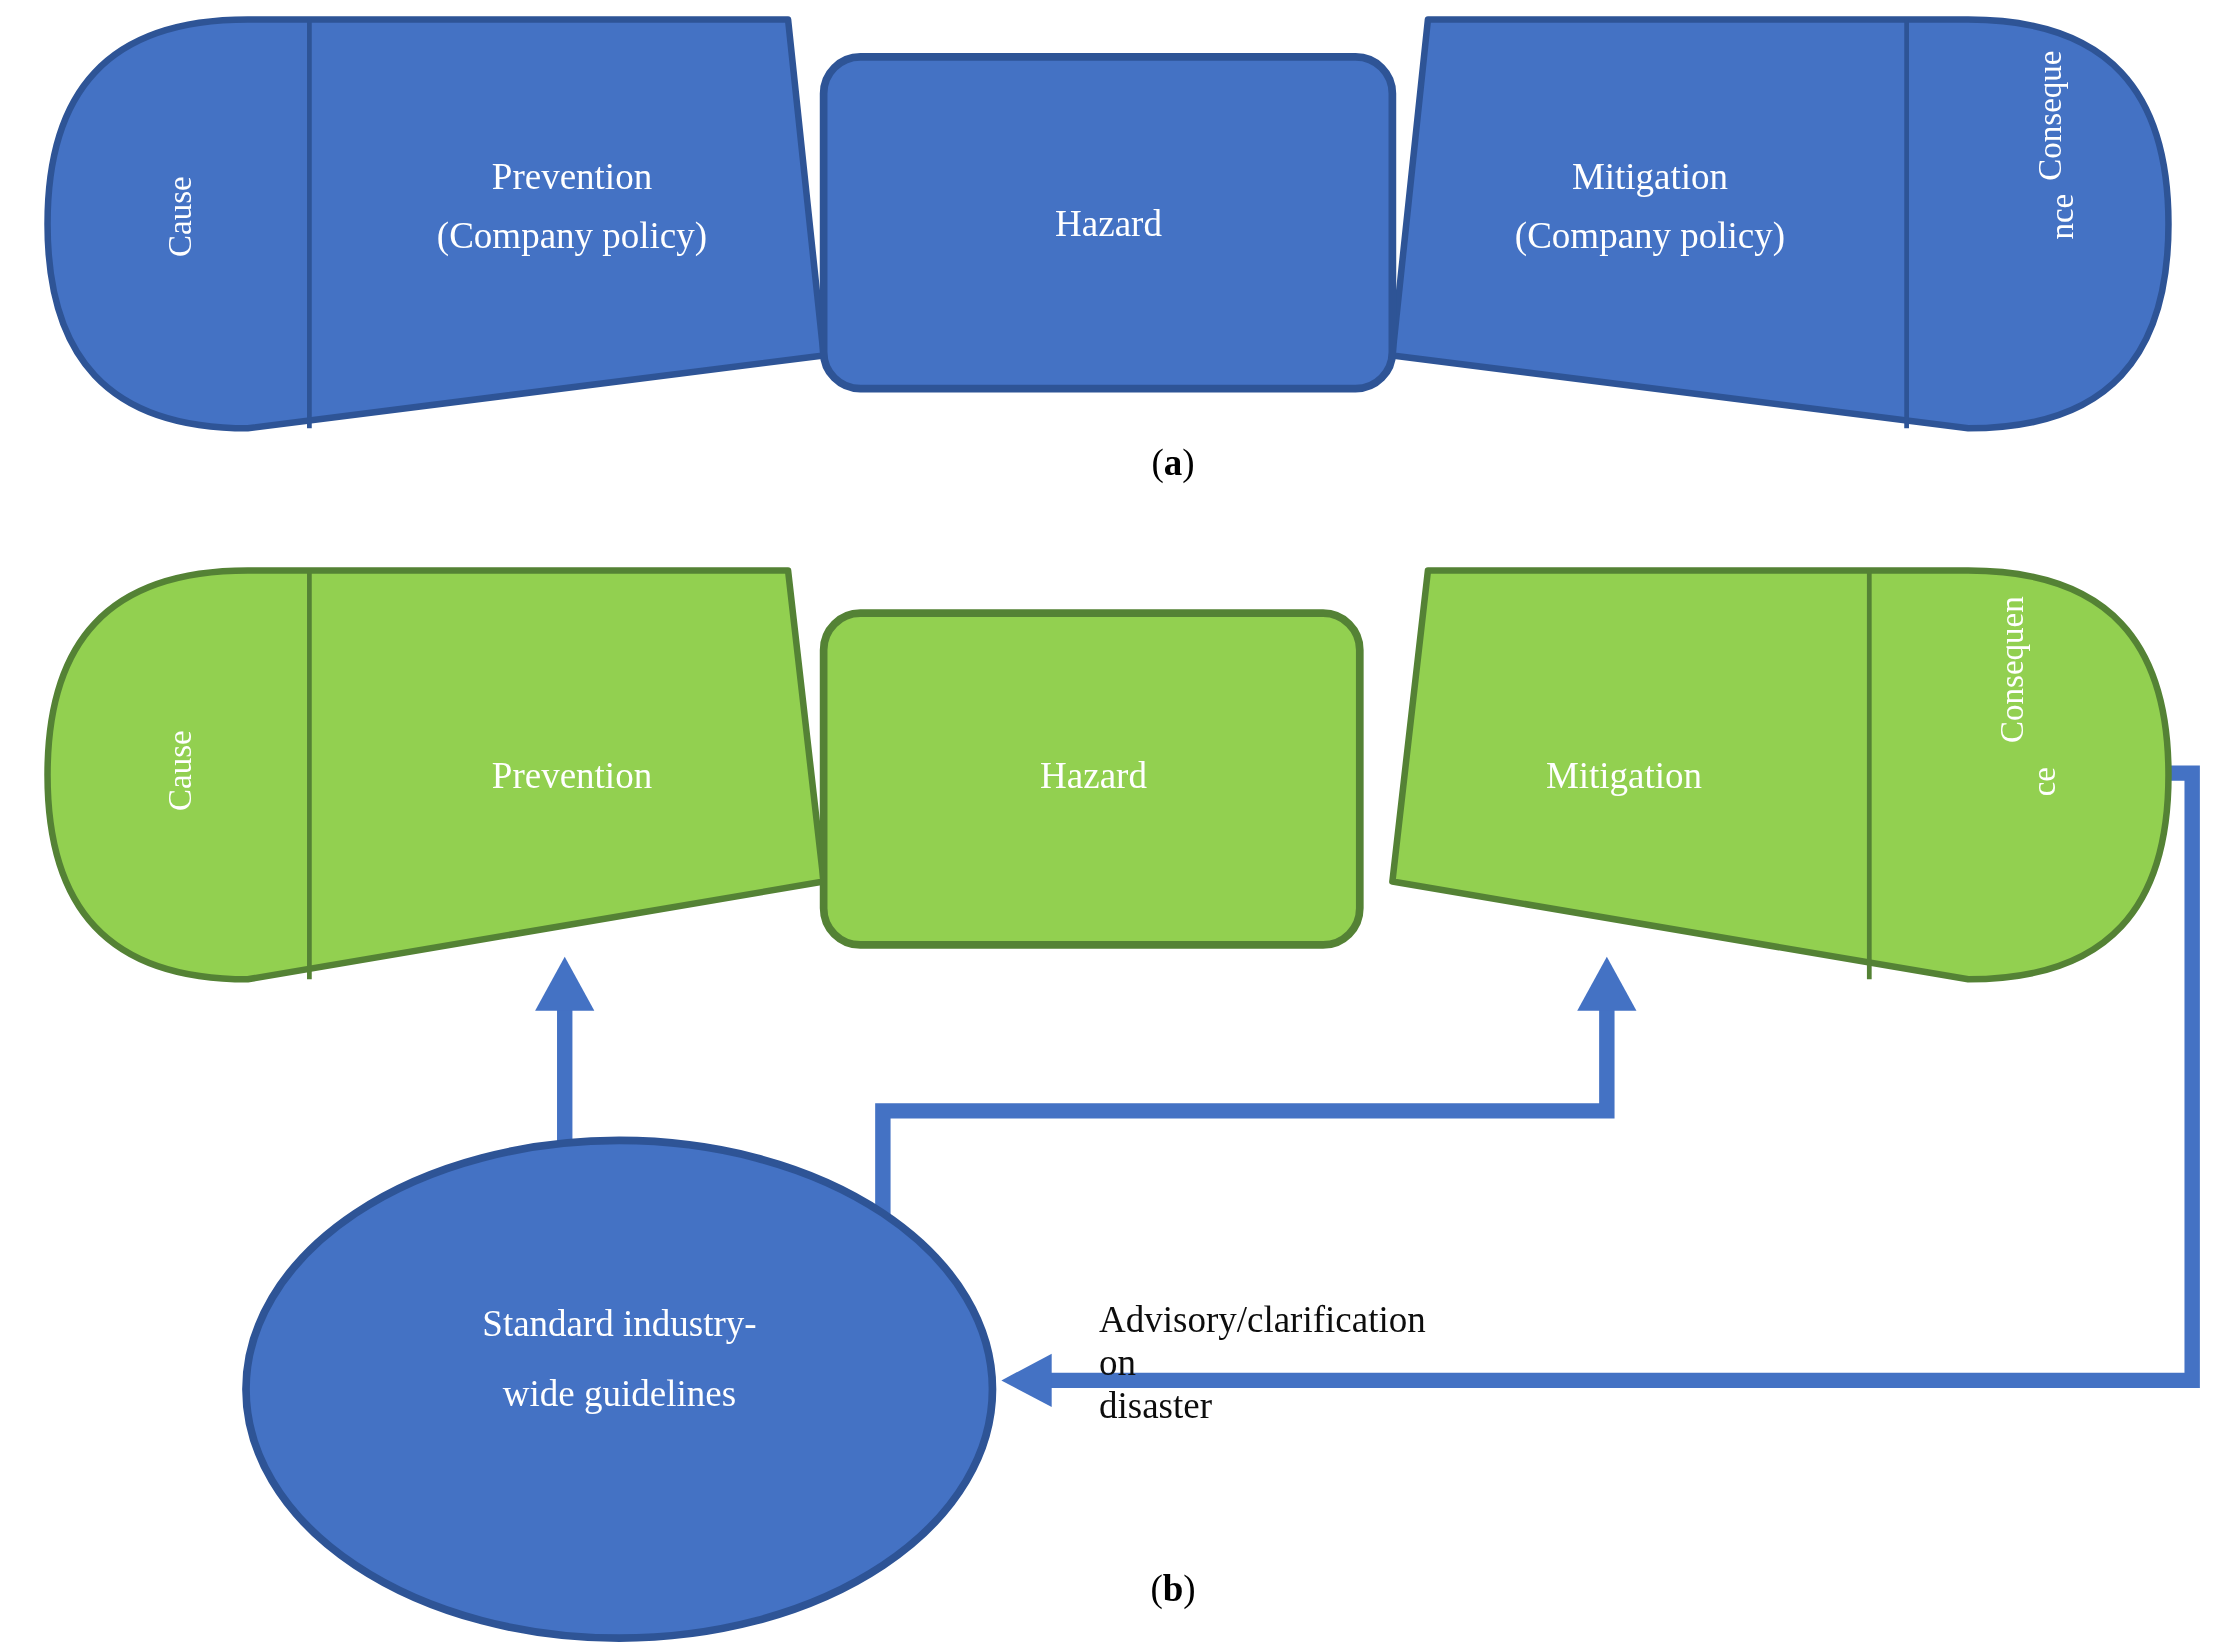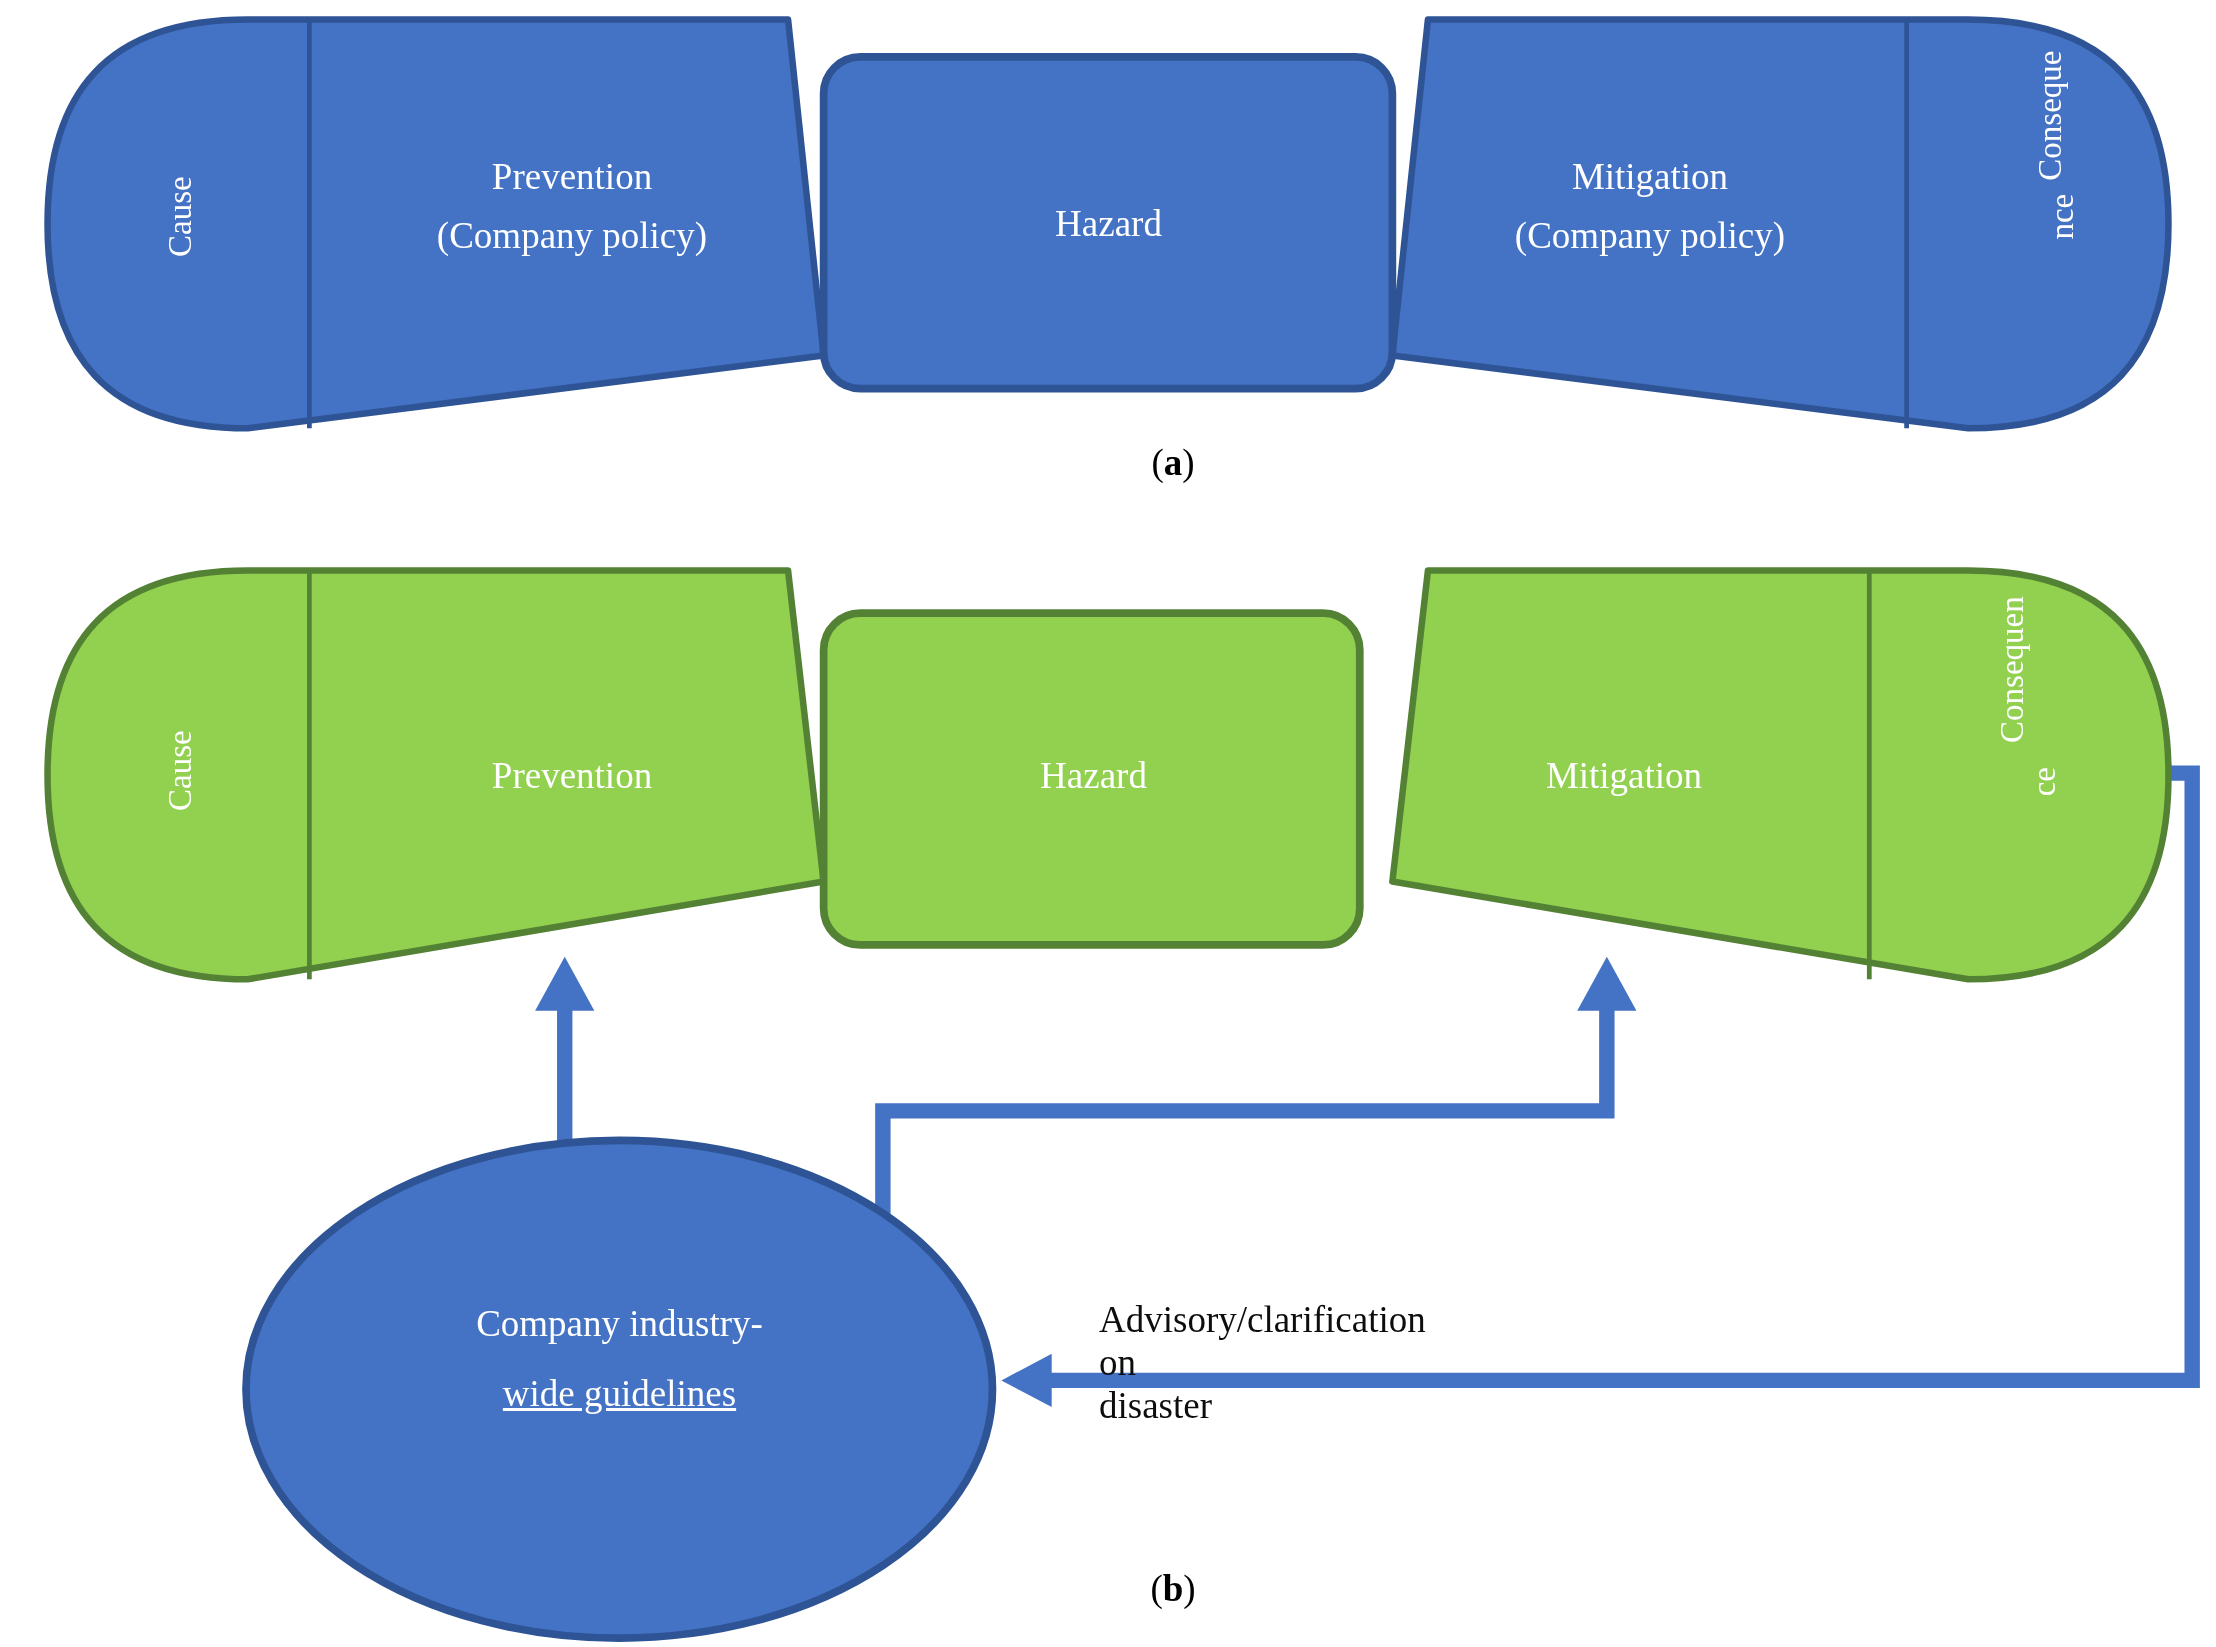--- a/index.html
+++ b/index.html
@@ -104,22 +104,22 @@
   <div class="lbl" style="left:332px;top:753px;width:480px;font-size:37px;">Prevention</div>
 
   <div class="lbl" style="left:827px;top:753px;width:533px;font-size:37px;">Hazard</div>
 
   <div class="lbl" style="left:1399px;top:753px;width:450px;font-size:37px;">Mitigation</div>
 
   <div class="lbl vert rot90" style="left:1876px;top:649px;width:273px;font-size:33px;">Consequen</div>
   <div class="lbl vert rot90" style="left:1997px;top:761px;width:95px;font-size:33px;">ce</div>
 
   <div class="lbl" style="left:356px;top:1301px;width:527px;font-size:37px;">
-    <div>Company industry-</div>
-    <div style="margin-top:24px;text-decoration:underline;">wide guidelines</div>
+    <div>Standard industry-</div>
+    <div style="margin-top:24px;">wide guidelines</div>
   </div>
 
   <div style="position:absolute;left:1099px;top:1298px;width:1043px;
               display:flex;justify-content:space-between;align-items:baseline;
               color:#0d0d0d;font-size:37px;
               font-family:'Liberation Serif','DejaVu Serif',serif;flex-direction:column;">
     <span>Advisory/clarification</span>
     <span>on</span>
     <span>disaster</span>
   </div>

